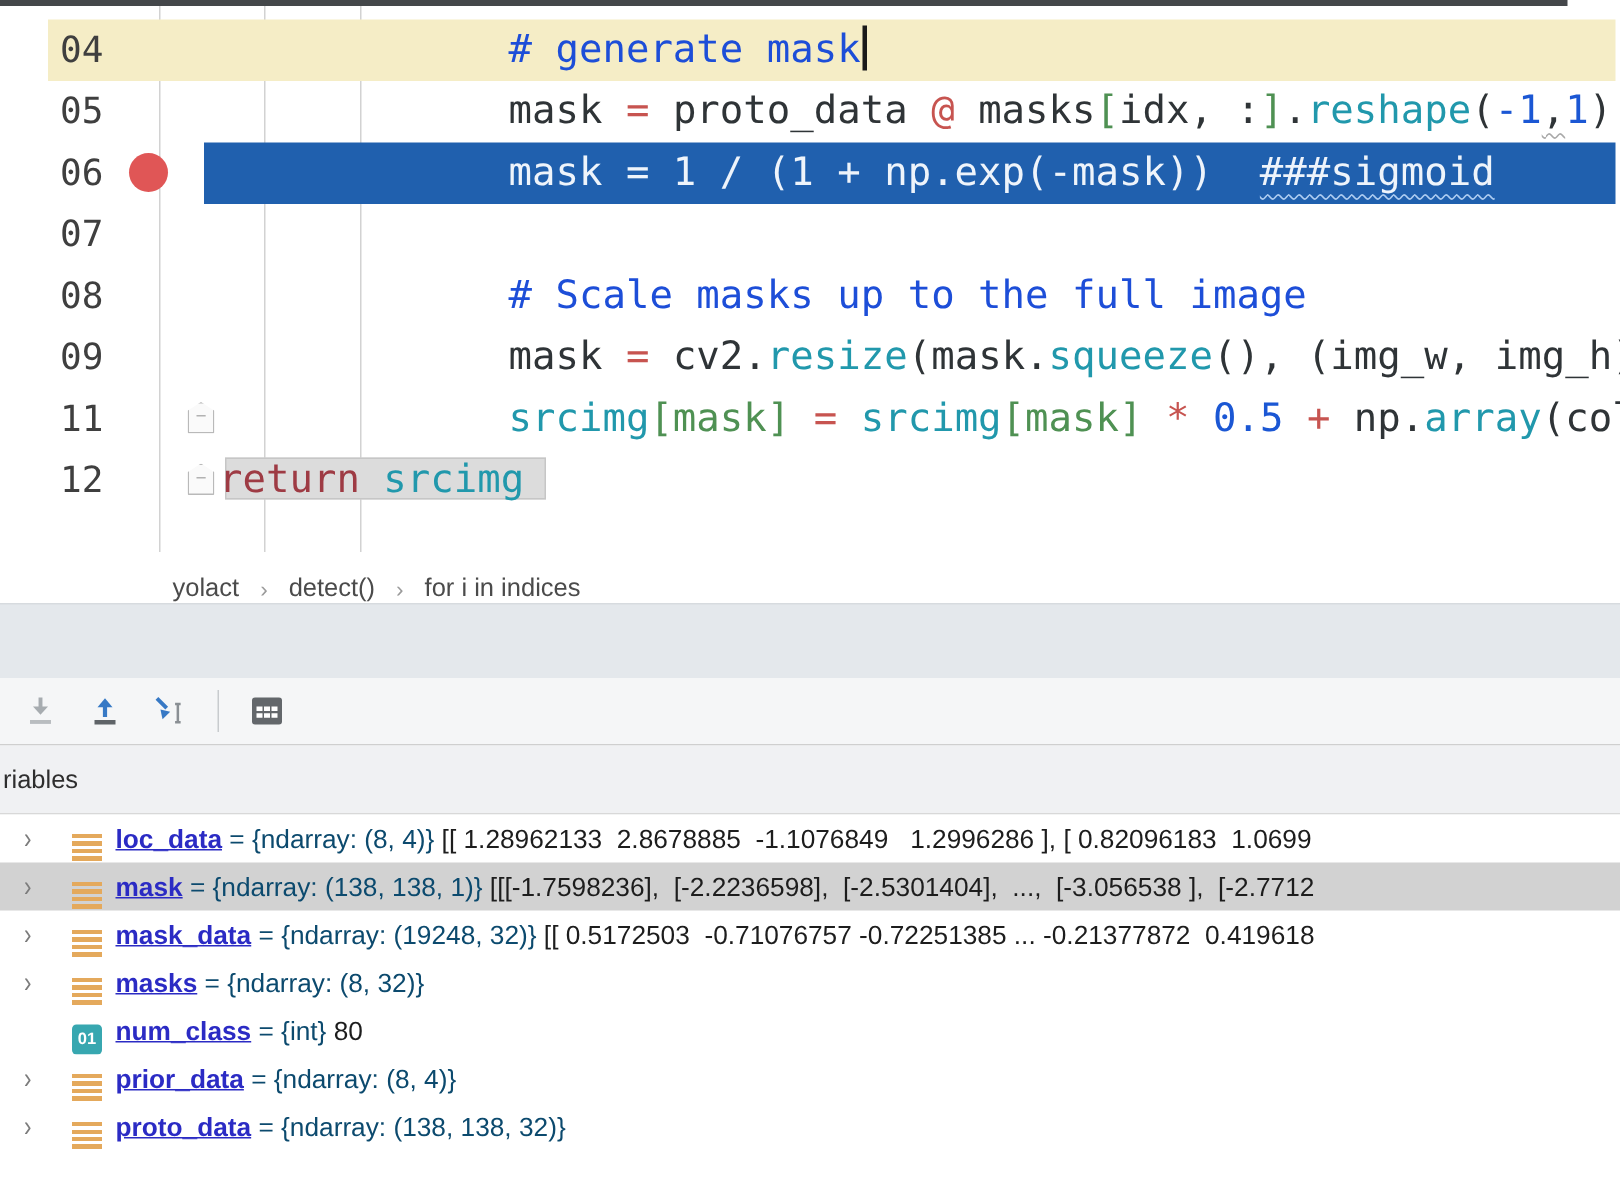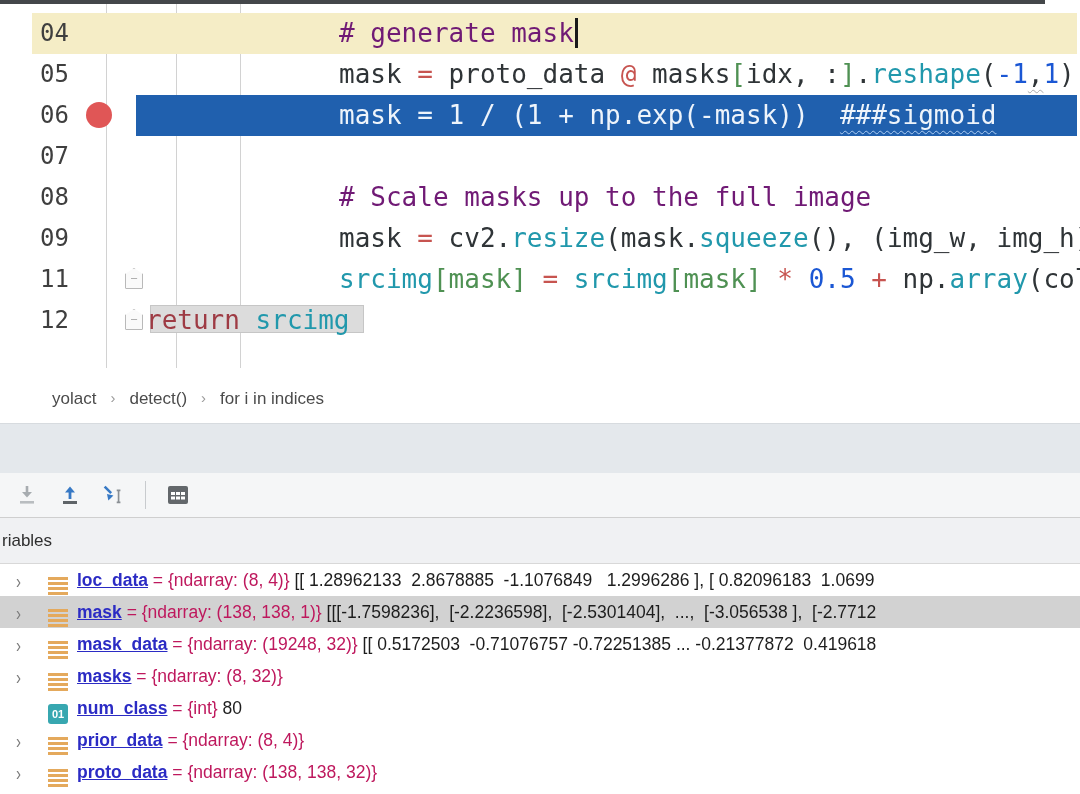--- a/index.html
+++ b/index.html
@@ -18,34 +18,34 @@
   .graybox{position:absolute;left:118px;top:5px;width:212px;height:26px;background:#dcdcdc;border:1px solid #c6c6c6;z-index:0;}
   .gutter{position:absolute;left:0;top:0;width:104px;height:41px;z-index:2;}
   .lnum{position:absolute;left:8px;top:0;font-family:"DejaVu Sans Mono",monospace;font-size:24px;line-height:41px;color:#3f3f3f;}
   .bp{position:absolute;left:54px;top:7px;width:26px;height:26px;border-radius:50%;background:#e05656;}
   .fold{position:absolute;left:93px;top:9px;width:16px;height:19px;border:1px solid #b9b9b9;background:#fafafa;
         border-radius:2px 2px 1px 1px;color:#9a9a9a;font-size:11px;line-height:17px;text-align:center;
         clip-path:polygon(50% 0,100% 28%,100% 100%,0 100%,0 28%);}
   .code{position:relative;z-index:2;padding-left:307px;font-family:"DejaVu Sans Mono",monospace;
         font-size:26px;line-height:41px;color:#2f3437;}
   .tk-df{color:#2f3437}
-  .tk-cm{color:#701a75}
+  .tk-cm{color:#1d4ed8}
   .tk-op{color:#c75450}
   .tk-fn{color:#2198ac}
   .tk-nm{color:#1b57d4}
   .tk-br{color:#4f9153}
   .tk-kw{color:#9e3b44}
   .tk-wh{color:#eef4fb}
   .tk-whu{color:#eef4fb;text-decoration:underline wavy #aecdf2 1px;text-underline-offset:6px;}
   .tk-sq{color:#2f3437;text-decoration:underline wavy #a9a9a9 1px;text-underline-offset:6px;}
   .caret{display:inline-block;width:3px;height:30px;background:#1a1a1a;vertical-align:-6px;margin-left:1px;}
 
   
-  .breadcrumb{height:34px;display:flex;align-items:flex-start;gap:14px;padding-left:52px;background:#fff;
-              font-size:17px;color:#4b4b4b;margin-top:21px;}
+  .breadcrumb{height:34px;display:flex;align-items:flex-end;gap:14px;padding-left:115px;background:#fff;
+              font-size:17px;color:#4b4b4b;}
   .bsep{color:#9a9a9a;font-size:15px;}
 
   
   .band{height:50px;background:#e4e8ec;border-top:1px solid #d7dbdf;box-sizing:border-box;}
   .dbg-toolbar{height:45px;background:#f5f6f7;border-bottom:1px solid #cfcfcf;box-sizing:border-box;
                display:flex;align-items:center;gap:17px;padding-left:14px;}
   .tbtn{width:26px;height:26px;display:flex;align-items:center;justify-content:center;}
   .tsep{width:1px;height:28px;background:#c8cbce;margin:0 2px;}
   .panel-header{height:46px;background:#f0f1f3;border-bottom:1px solid #d8d8d8;box-sizing:border-box;
                 font-size:17px;color:#2e2e2e;display:flex;align-items:center;padding-left:2px;}
@@ -53,21 +53,21 @@
   
   .var-list{background:#fff;}
   .vrow{height:32px;display:flex;align-items:center;white-space:pre;overflow:hidden;font-size:17.5px;width:1080px;}
   .vrow.sel{background:#d2d2d2;}
   .chev{width:18px;margin-left:16px;color:#7c7c7c;font-size:15px;flex:none;}
   .ic{flex:none;margin:12px 9px 0 14px;}
   .ic-nd{width:20px;height:18px;background:repeating-linear-gradient(to bottom,#e4a95c 0 3px,rgba(0,0,0,0) 3px 5px);}
   .ic-int{width:20px;height:20px;background:#37a7b0;color:#fff;font-size:11px;font-weight:bold;
           display:flex;align-items:center;justify-content:center;border-radius:3px;}
   .vname{color:#2b2bc4;font-weight:bold;text-decoration:underline;}
-  .vgray{color:#be185d;}
+  .vgray{color:#0c4a6e;}
   .vval{color:#1d1d1d;}
 </style>
 </head>
 <body>
 
 <div class="screen">
 
   <div class="editor">
     <div class="top-strip"></div>
     <div class="iguide g1"></div>

